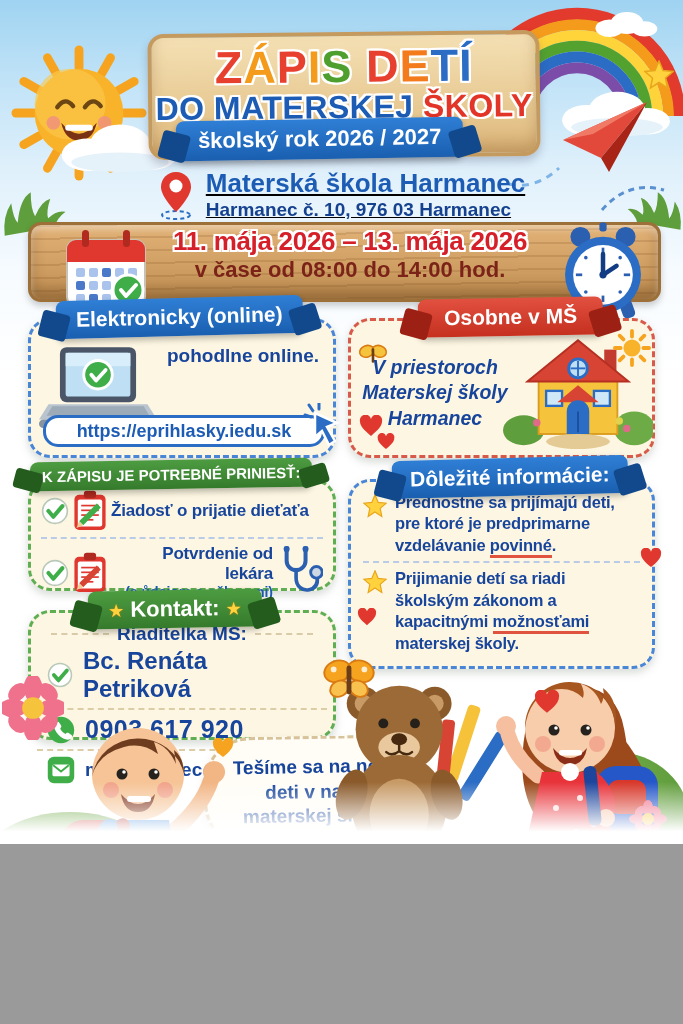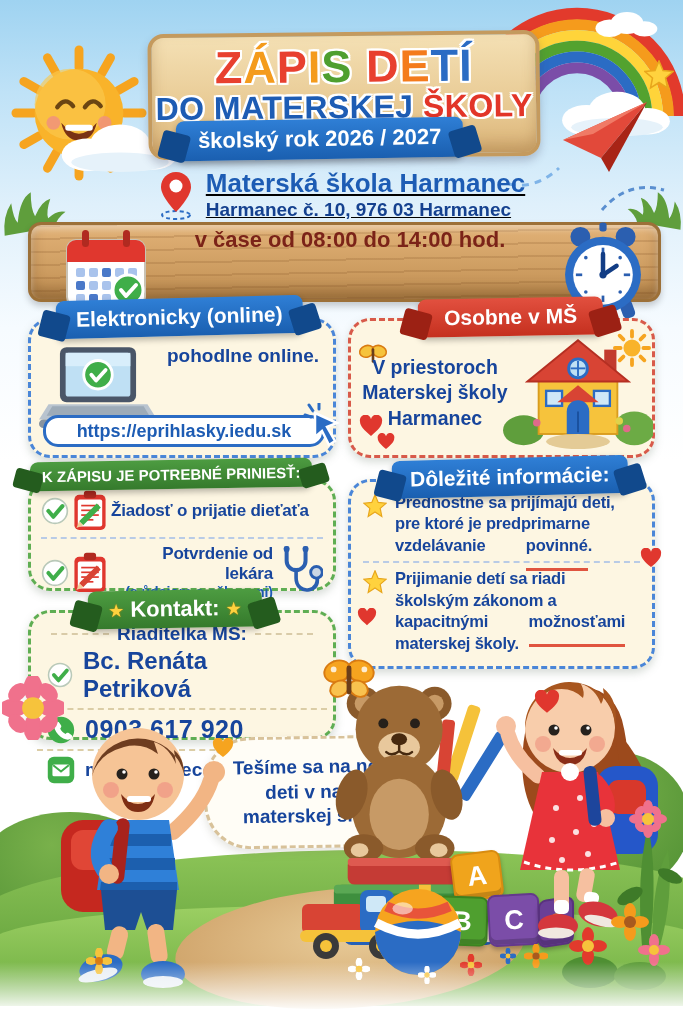--- a/index.html
+++ b/index.html
@@ -1,16 +1,16 @@
 <!DOCTYPE html>
 <html style="--title-blue: #1d5cb4; --title-red: #e23528; --text-blue: #17459c; --date-red: #d5202a; --time-brown: #7b2318; --accent-underline: #e0543f; --ribbon-blue: #1a5fb0; --ribbon-red: #c5301f; --ribbon-green: #357a2c;"><head>
 <meta charset="utf-8">
 <style>
   html,body{margin:0;padding:0;background:#9a9a9a;}
-  .stage{position:relative;width:683px;height:1024px;overflow:hidden;margin:0 auto;
+  .stage{position:relative;width:683px;height:844px;overflow:hidden;margin:0 auto;
     font-family:"Liberation Sans","DejaVu Sans",sans-serif;
     background:linear-gradient(180deg,#9fd3f1 0%,#bfe2f7 9%,#dff0fb 20%,#f6fbff 32%,#ffffff 45%,#ffffff 100%);}
   .abs{position:absolute;}
   .outline{text-shadow:-2px -2px 0 #fff,2px -2px 0 #fff,-2px 2px 0 #fff,2px 2px 0 #fff,0 -2px 0 #fff,0 2px 0 #fff,-2px 0 0 #fff,2px 0 0 #fff;}
   
   .wood-sign{left:148px;top:32px;width:392px;height:126px;z-index:3;
     background:linear-gradient(180deg,#f4e0b4,#e6c68e 70%,#d9b277);
     border:4px solid #c49a5e;border-radius:16px;transform:rotate(-.6deg);
     box-shadow:inset 0 -8px 14px rgba(150,105,55,.35),0 5px 9px rgba(60,60,90,.25);
     display:flex;flex-direction:column;align-items:center;justify-content:flex-start;padding-top:8px;box-sizing:border-box;}
@@ -39,26 +39,26 @@
   .plank{left:28px;top:222px;width:627px;height:74px;z-index:3;border-radius:13px;border:3px solid #9c7038;
     background:linear-gradient(180deg,#e2b277,#c08f52),#c08f52;
     background-image:repeating-linear-gradient(179deg,rgba(120,72,28,.18) 0 2px,rgba(255,255,255,0) 2px 13px),linear-gradient(180deg,#e2b277,#c08f52);
     box-shadow:inset 0 4px 6px rgba(255,255,255,.4),inset 0 -9px 14px rgba(90,55,20,.4),0 4px 7px rgba(0,0,0,.2);}
   .plank-text{left:145px;top:227px;width:410px;text-align:center;z-index:4;}
   .plank-dates{font-size:26px;font-weight:bold;color:var(--date-red,#d5202a);letter-spacing:-.3px;line-height:1.15;}
   .plank-time{font-size:22px;font-weight:bold;color:var(--time-brown,#7b2318);line-height:1.2;}
   
   .card{position:absolute;background:#fdf6e2;border-radius:22px;z-index:5;box-shadow:0 4px 8px rgba(110,130,110,.28);box-sizing:border-box;}
   .b-blue{border:3px dashed #4a86d8;}
-  .b-red{border:3px dashed #d85a4a;}
+  .b-red{border:3px dashed #d85a4a;font-style:italic;}
   .b-green{border:3px dashed #5fae53;}
   .txt-blue{color:var(--text-blue,#17459c);font-weight:bold;}
   .url-pill{position:absolute;left:12px;top:94px;width:282px;height:32px;background:#fff;border:3px solid #2b6cc4;border-radius:15px;
     display:flex;align-items:center;justify-content:center;font-size:18px;font-weight:bold;color:#1d5cb4;box-sizing:border-box;}
-  .uline{border-bottom:3px solid var(--accent-underline,#e0543f);padding-bottom:14px;margin-left:36px;}
+  .uline{border-bottom:3px solid var(--accent-underline,#e0543f);padding-bottom:1px;}
   .dash-div{border-top:2px dashed #b9cbe6;margin:5px 0;}
   .dash-div-tan{border-top:2px dashed #dbcda6;margin:3px 0;}
   .info-item{display:flex;gap:8px;align-items:flex-start;}
   .info-text{font-size:16.5px;font-weight:bold;color:var(--text-blue,#17459c);line-height:1.3;letter-spacing:-.2px;}
   .chk-row{display:flex;align-items:center;gap:2px;text-align:right;}
   .chk-text{font-size:16px;font-weight:bold;color:var(--text-blue,#17459c);line-height:1.15;letter-spacing:-.2px;}
   .chk-note{font-size:14px;font-weight:bold;color:#1d5cb4;}
   .contact-row{display:flex;align-items:center;gap:10px;padding:2px 10px;}
   .role-row{display:flex;align-items:center;gap:8px;padding:4px 14px 0;}
   .dashline{flex:1;border-top:2px dashed #d9cba8;}
@@ -219,20 +219,21 @@
     </g>
     <circle cx="33" cy="39" r="2" fill="#2b5fb0"></circle>
       <circle cx="71" cy="39" r="2" fill="#2b5fb0"></circle>
     <circle cx="33" cy="77" r="2" fill="#2b5fb0"></circle>
       <circle cx="71" cy="77" r="2" fill="#2b5fb0"></circle>
     <line x1="52" y1="58" x2="52" y2="35" stroke="#123d85" stroke-width="5" stroke-linecap="round"></line>
     <line x1="52" y1="58" x2="67" y2="48" stroke="#123d85" stroke-width="5" stroke-linecap="round"></line>
     <circle cx="52" cy="58" r="4" fill="#123d85"></circle>
   </svg>
   <div class="abs plank-text">
+    <div class="plank-dates outline">11. mája 2026 – 13. mája 2026</div>
     <div class="plank-time">v čase od 08:00 do 14:00 hod.</div>
   </div>
 
   <div class="ribbon ribbon-blue" style="left:56px;top:298px;padding:7px 20px;font-size:21px;transform:rotate(-1.5deg)">
     <span>Elektronicky (online)</span>
   </div>
   <div class="card b-blue" style="left:28px;top:318px;width:308px;height:140px">
     <svg class="abs" style="left:8px;top:24px;width:118px;height:88px" viewBox="0 0 124 92">
       <rect x="22" y="2" width="80" height="58" rx="7" fill="#4a5668"></rect>
       <rect x="28" y="8" width="68" height="46" rx="3" fill="#bfe0f4"></rect>

